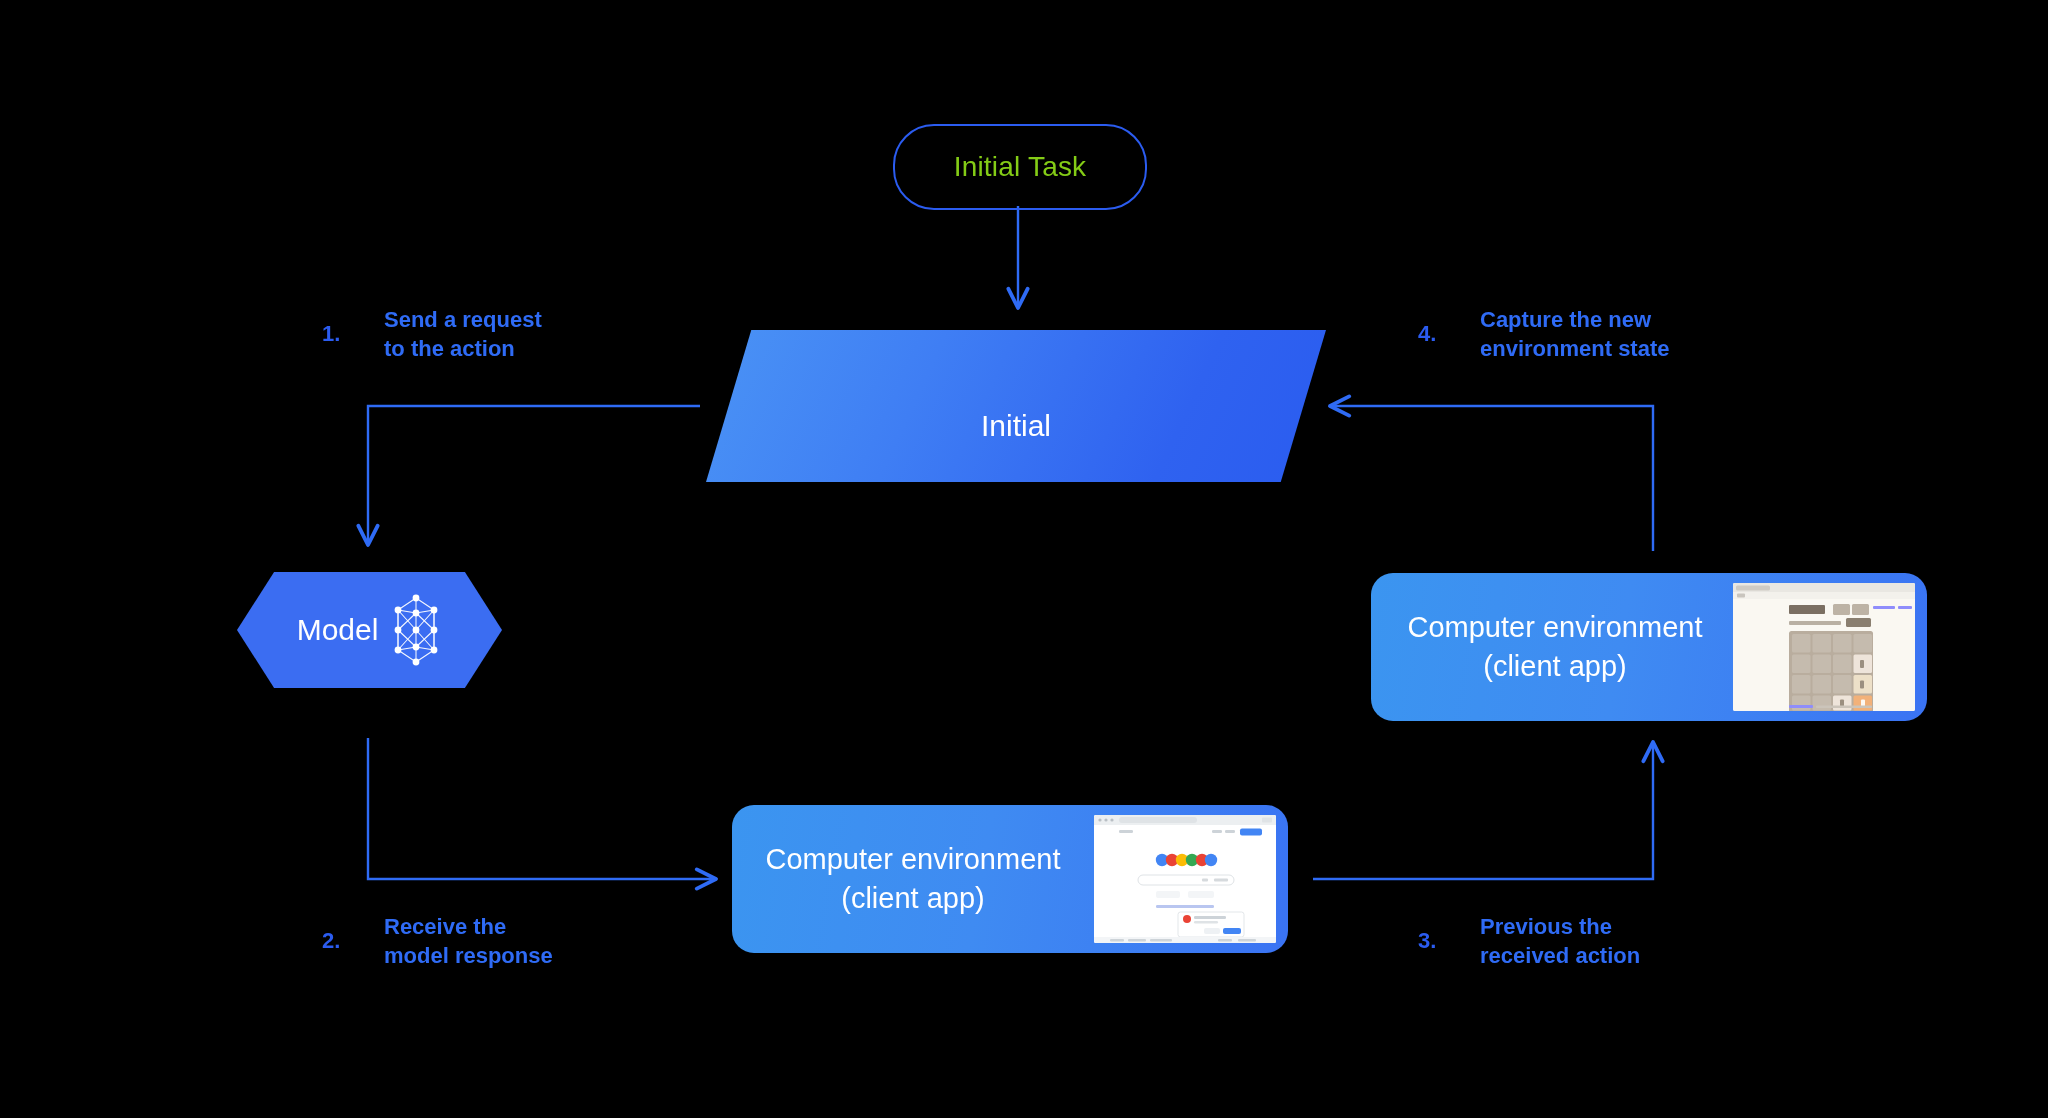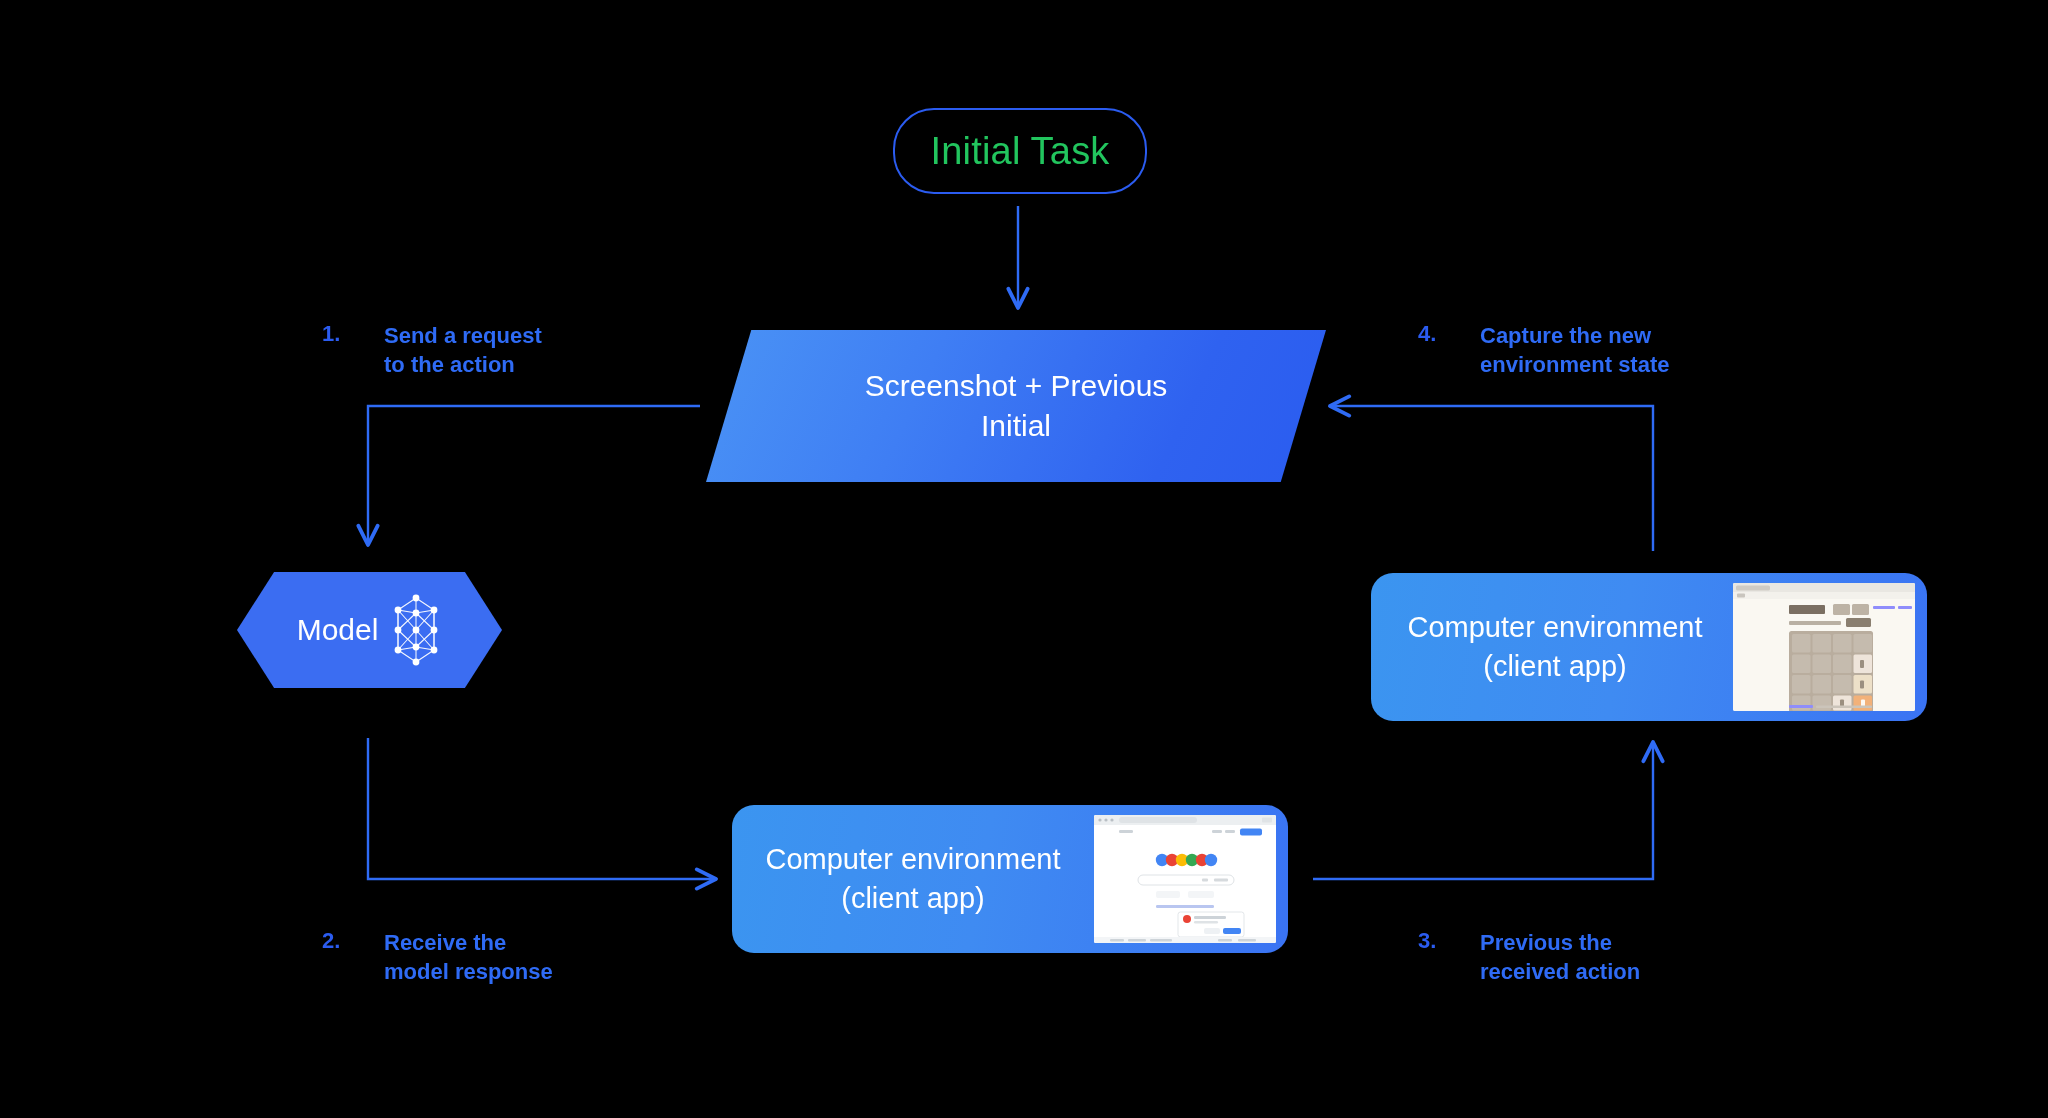--- a/index.html
+++ b/index.html
@@ -3,24 +3,24 @@
 <meta charset="utf-8">
 <style>
   html,body{margin:0;padding:0;background:#000;}
   body{width:2048px;height:1118px;overflow:hidden;
        font-family:"Liberation Sans","DejaVu Sans",sans-serif;}
   #stage{position:relative;width:2048px;height:1118px;background:#000;}
   .abs{position:absolute;}
 
   
   #initial-task{
-    left:893px;top:108px;width:250px;height:82px;
+    left:893px;top:124px;width:250px;height:82px;
     border:2.5px solid #2b5cf0;border-radius:41px;
     display:flex;align-items:center;justify-content:center;
-    color:#22c55e;font-size:38px;letter-spacing:.2px;
+    color:#84cc16;font-size:28px;letter-spacing:.2px;
   }
 
   
   #screenshot-node{
     left:706px;top:330px;width:620px;height:152px;
     background:linear-gradient(115deg,#4a93f5 0%,#3f7ef4 35%,#2f62f0 75%,#2a5cf0 100%);
     clip-path:polygon(7.3% 0%,100% 0%,92.7% 100%,0% 100%);
     display:flex;align-items:center;justify-content:center;text-align:center;
   }
   #screenshot-node .txt{
@@ -55,21 +55,21 @@
   #env-top .env-label{margin-left:6px;}
   #env-top .env-thumb{width:182px;height:128px;margin-right:12px;border-radius:2px;}
 
   #env-bottom{left:732px;top:805px;width:556px;height:148px;}
   #env-bottom .env-thumb{width:182px;height:128px;margin-right:12px;border-radius:2px;}
 
   
   .step{position:absolute;display:flex;align-items:flex-start;gap:0px;}
   .step .num{color:#2b5cf0;font-size:22px;font-weight:bold;width:62px;
              display:flex;align-items:center;height:58px;}
-  .step .cap{color:#2f6bf5;font-size:22px;font-weight:bold;line-height:1.32;margin-top:16px;}
+  .step .cap{color:#2f6bf5;font-size:22px;font-weight:bold;line-height:1.32;}
   #step1{left:322px;top:305px;}
   #step2{left:322px;top:912px;}
   #step3{left:1418px;top:912px;}
   #step4{left:1418px;top:305px;}
 
   
   #wires{position:absolute;left:0;top:0;width:2048px;height:1118px;
          pointer-events:none;}
 </style>
 </head>
@@ -94,21 +94,21 @@
 
     <path d="M1653,551 L1653,406 L1330,406" fill="none" stroke="#2f6bf5" stroke-width="2.4" marker-end="url(#ah)"></path>
   </svg>
 
   <div class="abs" id="initial-task">
     <span>Initial Task</span>
   </div>
 
   <div class="abs" id="screenshot-node">
     <div class="txt">
-      <span>Screenshot + Previous</span><br>
+      <br>
       <span>Initial</span>
     </div>
   </div>
 
   <div class="abs" id="model-node">
     <span class="mlabel">Model</span>
     <svg id="nn-icon" viewBox="0 0 52 74">
       <g stroke="#ffffff" stroke-width="1.05" fill="none" opacity="0.95">
 
         <path d="M26,5 L8,17 M26,5 L26,20 M26,5 L44,17"></path>

